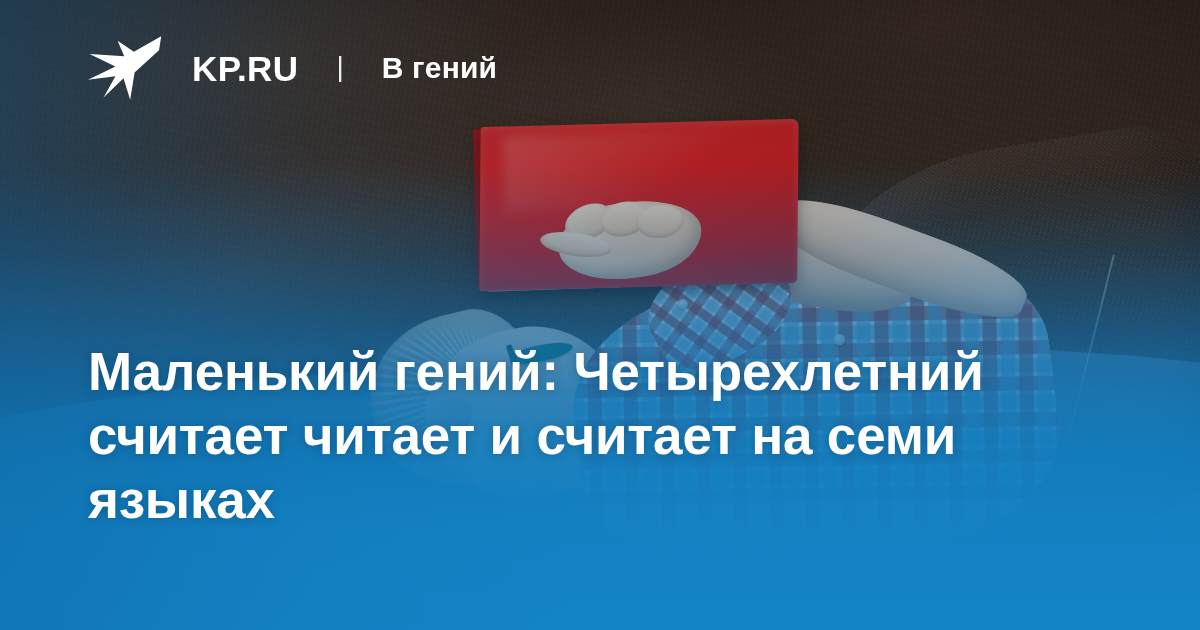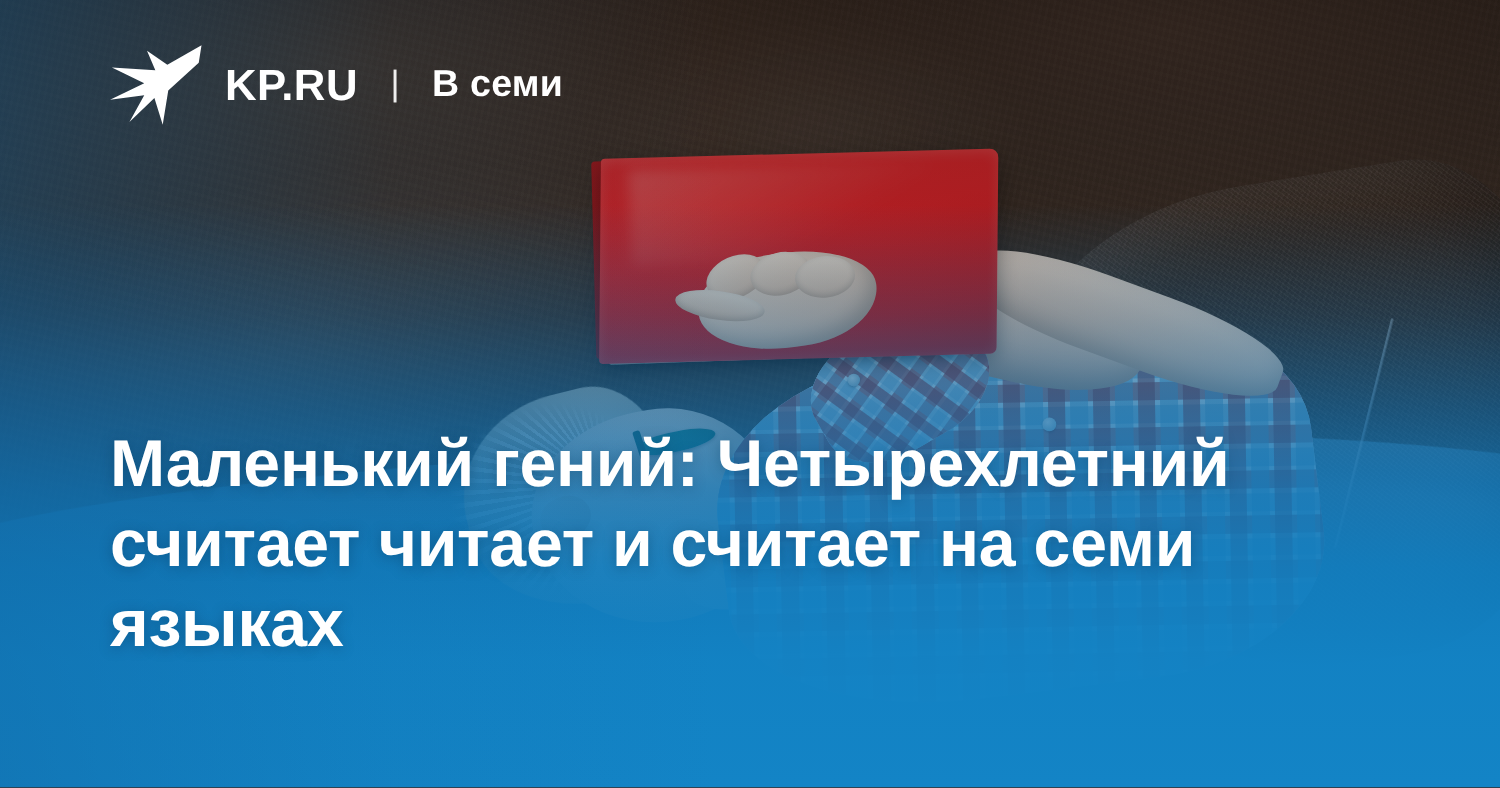--- a/index.html
+++ b/index.html
@@ -273,21 +273,21 @@
       rgba(19,132,198,1) 100%);
   }
   .overlay-lr{
     position:absolute;inset:0;
     background:linear-gradient(90deg, rgba(16,100,160,.40) 0%, rgba(16,100,160,.10) 26%, rgba(16,100,160,0) 48%);
   }
 
   
   .brand{
     position:absolute;left:88px;top:34px;
-    display:flex;align-items:center;gap:4px;
+    display:flex;align-items:center;gap:16px;
     z-index:6;
   }
   .logo-bird{display:block;width:74px;height:68px;flex:0 0 auto;margin-right:14px;}
   .brand-name{
     color:#ffffff;font-size:35px;font-weight:700;letter-spacing:.4px;
     line-height:1;white-space:nowrap;
   }
   .brand-sep{
     color:#ffffff;opacity:.92;font-size:28px;font-weight:400;
     margin:0 22px;line-height:1;position:relative;top:-1px;
@@ -366,18 +366,18 @@
 
   <div class="overlay"></div>
   <div class="overlay-lr"></div>
 
   <div class="brand">
     <svg class="logo-bird" viewBox="0 0 100 92" aria-hidden="true">
       <path fill="#ffffff" d="M99 3 L62 24 L40 9 L49 30 L2 27 L37 44 L0 62 L37 57 L21 86 L48 60 L57 89 L63 52 L96 22 Z"></path>
     </svg>
     <span class="brand-name">KP.RU</span>
     <span class="brand-sep">|</span>
-    <span class="brand-section">В семи</span>
+    <span class="brand-section">В гений</span>
   </div>
 
   <h1 class="headline">Маленький гений: Четырехлетний считает читает и считает на семи языках</h1>
 
 </div>
 
 </body></html>

